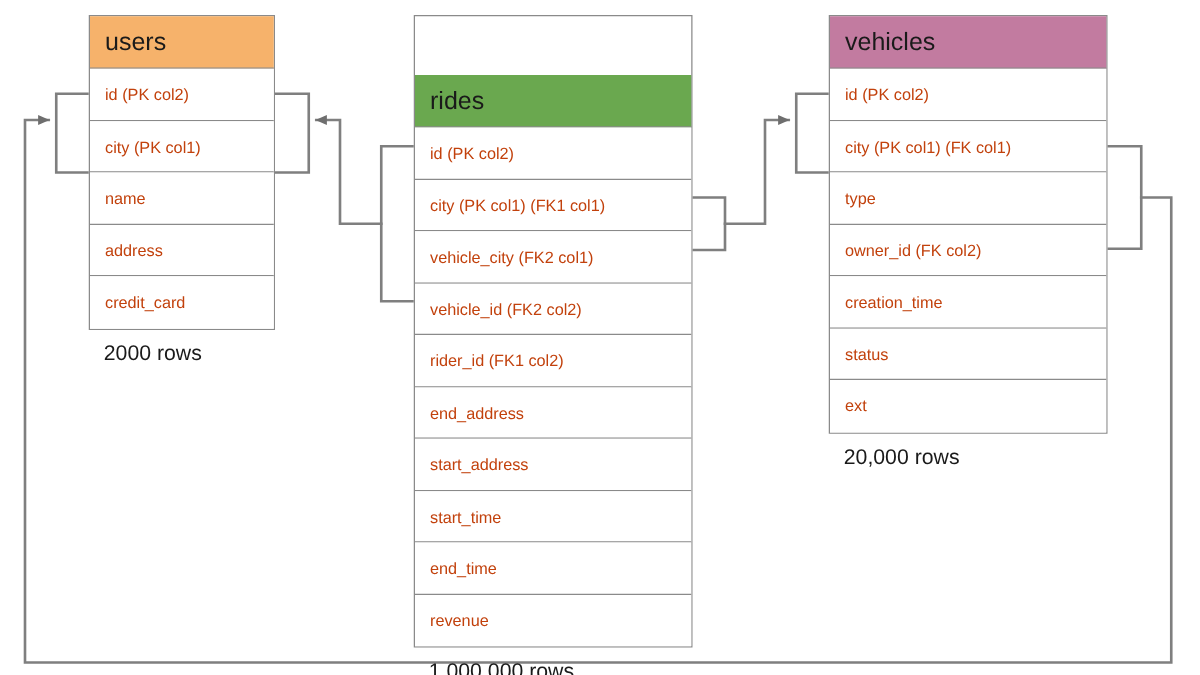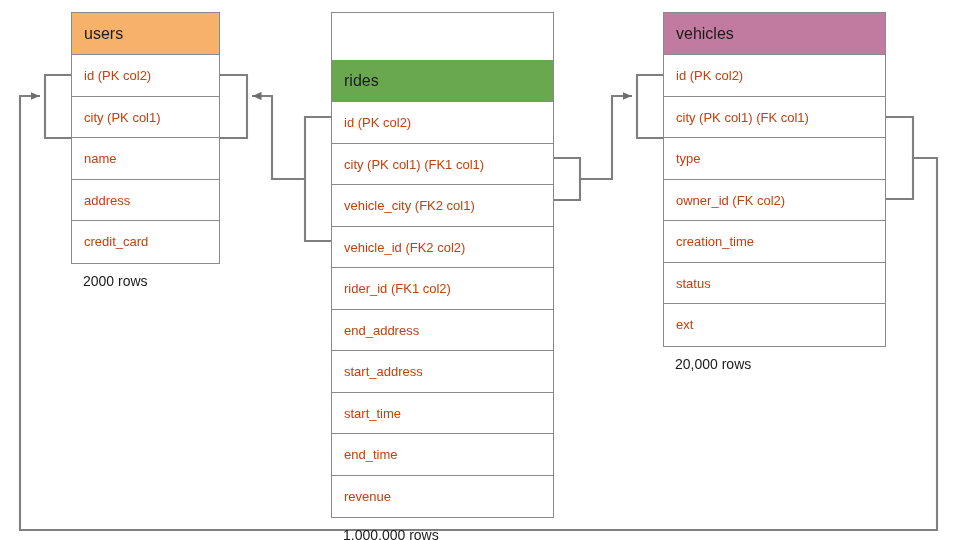--- a/index.html
+++ b/index.html
@@ -28,21 +28,21 @@
   }
   .entity {
     border: 1px solid #8a8a8a;
     box-sizing: border-box;
     background: #ffffff;
   }
   .entity-header {
     height: 42px;
     line-height: 42px;
     padding: 0 0 0 12px;
-    font-size: 16px;
+    font-size: 20px;
     color: #1a1a1a;
     border-bottom: 1px solid #8a8a8a;
     box-sizing: border-box;
     white-space: nowrap;
     overflow: hidden;
   }
   .entity-row {
     height: 41.5px;
     line-height: 41.5px;
     padding: 0 0 0 12px;
@@ -53,21 +53,21 @@
     background: #ffffff;
     white-space: nowrap;
     overflow: hidden;
   }
   .entity-row.last {
     border-bottom: none;
   }
   .row-count {
     margin-top: 9px;
     padding-left: 12px;
-    font-size: 14px;
+    font-size: 17px;
     color: #1a1a1a;
     white-space: nowrap;
   }
 </style>
 </head>
 <body>
 
 <div id="canvas" style="background: rgb(255, 255, 255);">
 
   <svg id="connectors" viewBox="0 0 960 540" width="960" height="540">

